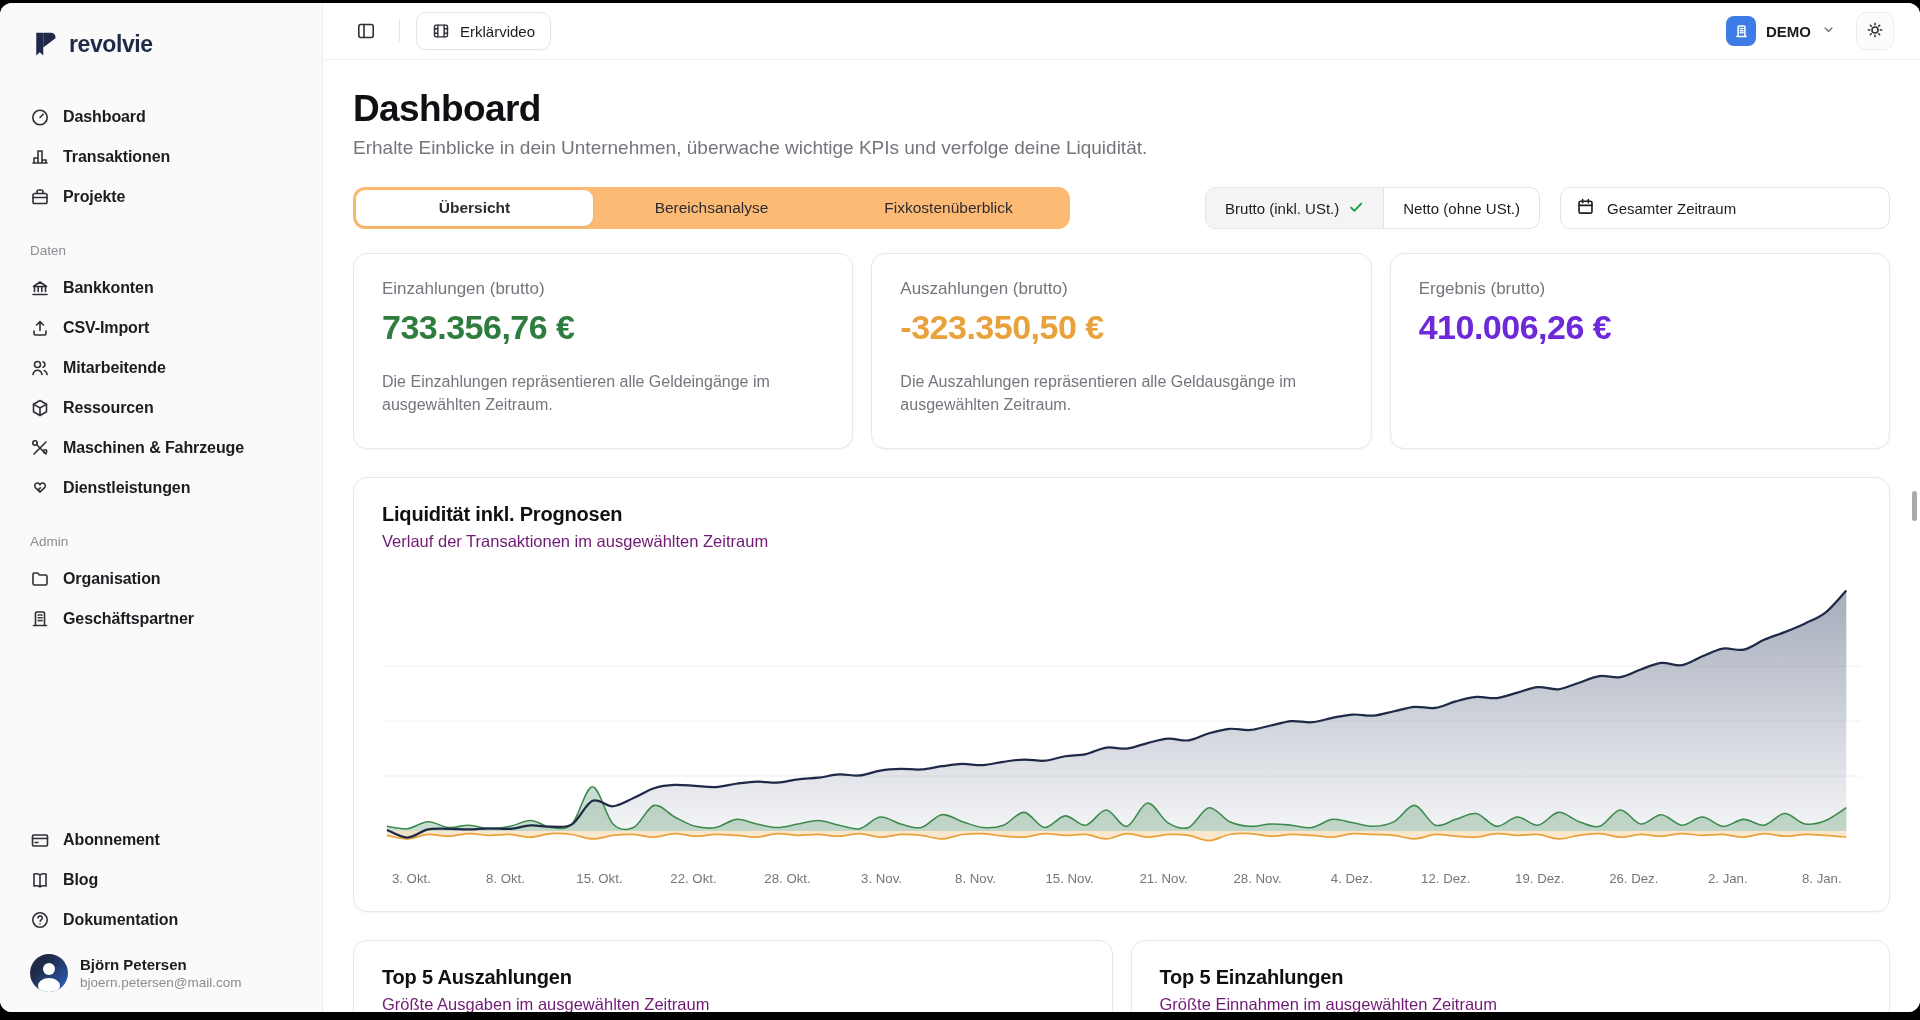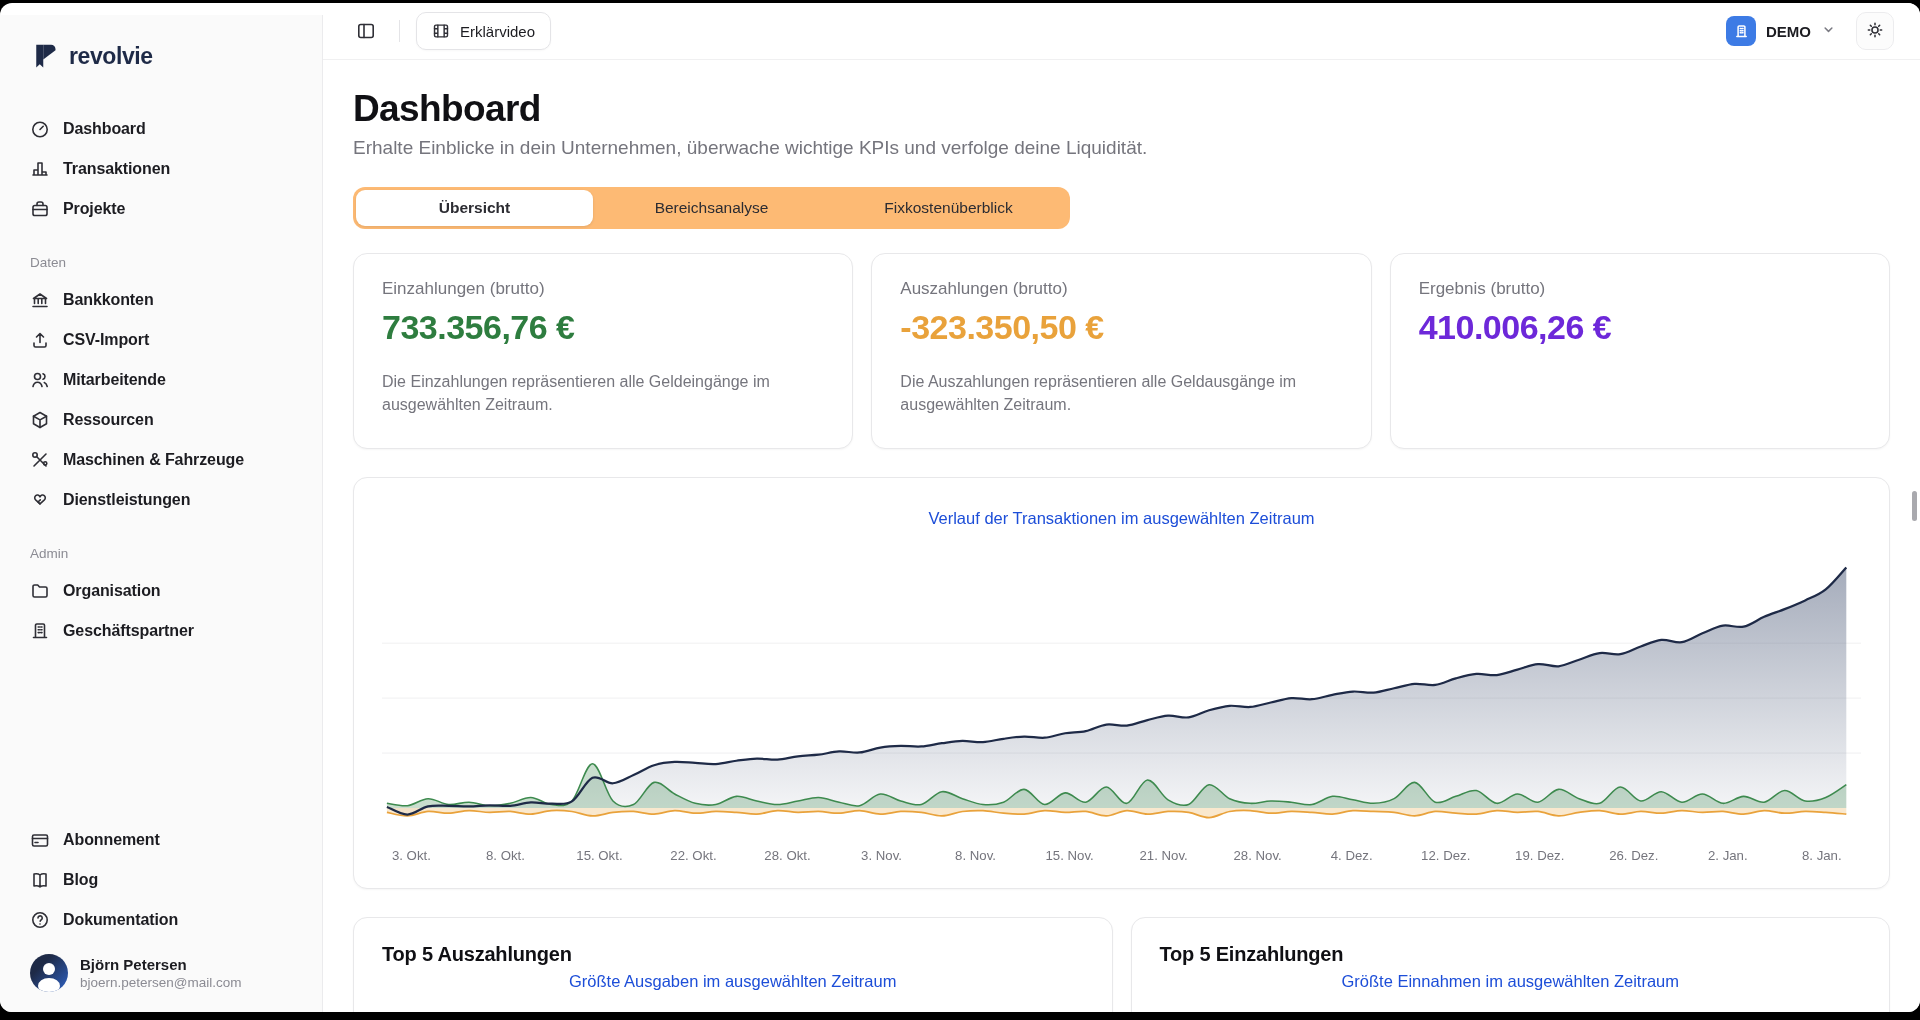--- a/index.html
+++ b/index.html
@@ -1,20 +1,20 @@
 <!DOCTYPE html>
 <html lang="de"><head>
 <meta charset="utf-8">
 <style>
   * { margin:0; padding:0; box-sizing:border-box; }
   html,body { width:1920px; height:1020px; background:#000; font-family:"Liberation Sans", sans-serif; overflow:hidden; }
   .app { position:absolute; top:3px; left:0; right:0; bottom:8px; background:#fff; border-radius:12px; overflow:hidden; }
 
   
-  .sidebar { position:absolute; top:12px; left:0; bottom:0; width:323px; background:#fafafa; border-right:1px solid #ebebed; display:flex; flex-direction:column; padding:26px 2px 20px 0; }
+  .sidebar { position:absolute; top:0; left:0; bottom:0; width:323px; background:#fafafa; border-right:1px solid #ebebed; display:flex; flex-direction:column; padding:26px 2px 20px 0; }
   .brand { display:flex; align-items:center; gap:9px; padding:0 30px; margin-bottom:38px; }
   .brand-name { font-size:23px; font-weight:700; color:#1e2a47; letter-spacing:-0.4px; }
   .nav { display:flex; flex-direction:column; }
   .nav-section-header { font-size:13.5px; color:#8b8b93; padding:0 30px; margin:26px 0 10px 0; font-weight:500; }
   .nav-item { display:flex; align-items:center; gap:13px; height:40px; padding:0 30px; cursor:pointer; }
   .nav-label { font-size:16px; font-weight:600; color:#1c1c21; letter-spacing:-0.1px; }
   .spacer { flex:1; }
   .ic { width:20px; height:20px; flex:0 0 20px; display:flex; align-items:center; justify-content:center; }
   .ic svg { width:20px; height:20px; stroke:#2f2f36; stroke-width:1.6; fill:none; stroke-linecap:round; stroke-linejoin:round; }
   .user-row { display:flex; align-items:center; gap:12px; padding:14px 30px 0 30px; }
@@ -58,21 +58,21 @@
 
   .kpi-row { display:grid; grid-template-columns:1fr 1fr 1fr; gap:18px; margin-top:24px; }
   .card { background:#fff; border:1px solid #e8e8ea; border-radius:14px; box-shadow:0 1px 2px rgba(0,0,0,.04); }
   .kpi-card { padding:25px 28px; height:196px; }
   .kpi-label { font-size:17px; color:#75757d; }
   .kpi-value { font-size:34px; font-weight:700; letter-spacing:-0.5px; margin-top:9px; }
   .kpi-desc { font-size:16px; color:#75757d; line-height:1.45; margin-top:23px; max-width:430px; }
 
   .chart-card { margin-top:28px; padding:25px 28px 14px 28px; }
   .chart-title { font-size:20px; font-weight:700; color:#101014; letter-spacing:-0.2px; }
-  .chart-subtitle { font-size:16.5px; color:#1d4ed8; margin-top:6px;text-align:center; }
+  .chart-subtitle { font-size:16.5px; color:#701a75; margin-top:6px; }
   .chart-wrap { margin-top:16px; }
   .chart-wrap svg { width:100%; height:330px; display:block; }
   .tick-text { font-size:13.5px; fill:#75757d; }
 
   .bottom-row { display:grid; grid-template-columns:1fr 1fr; gap:18px; margin-top:28px; }
   .bottom-card { padding:25px 28px; height:120px; }
 
   .scroll-thumb { position:absolute; right:3px; top:488px; width:5px; height:30px; border-radius:3px; background:#a9a9ae; }
 </style>
 </head>
@@ -280,40 +280,61 @@
     <div class="content">
       <h1 class="page-title">Dashboard</h1>
       <div class="page-subtitle">Erhalte Einblicke in dein Unternehmen, überwache wichtige KPIs und verfolge deine Liquidität.</div>
 
       <div class="controls-row">
         <div class="tabs">
           <div class="tab active">Übersicht</div>
           <div class="tab">Bereichsanalyse</div>
           <div class="tab">Fixkostenüberblick</div>
         </div>
+        <div class="controls-right">
+          <div class="vat-toggle">
+            <div class="vat-seg active">
+              <span>Brutto (inkl. USt.)</span>
+              <span class="check"><svg viewBox="0 0 20 20">
+                    <path d="M4 10.8l4 4L16.5 5.8"></path>
+                  </svg></span>
+            </div>
+            <div class="vat-seg">
+              <span>Netto (ohne USt.)</span>
+            </div>
+          </div>
+          <button class="daterange-btn">
+            <span><svg viewBox="0 0 20 20" style="width:19px;height:19px;stroke:#1c1c21;stroke-width:1.7;fill:none;stroke-linecap:round;stroke-linejoin:round">
+                  <rect x="3.2" y="4.5" width="13.6" height="12.5" rx="1.6"></rect>
+                  <path d="M7 2.8v3.2M13 2.8v3.2M3.2 8.8h13.6"></path>
+                </svg></span>
+            <span>Gesamter Zeitraum</span>
+          </button>
+        </div>
       </div>
 
       <div class="kpi-row">
         <div class="card kpi-card">
           <div class="kpi-label">Einzahlungen (brutto)</div>
           <div class="kpi-value" style="color: rgb(46, 125, 63);">733.356,76 €</div>
           <div class="kpi-desc">Die Einzahlungen repräsentieren alle Geldeingänge im ausgewählten Zeitraum.</div>
         </div>
         <div class="card kpi-card">
           <div class="kpi-label">Auszahlungen (brutto)</div>
           <div class="kpi-value" style="color: rgb(233, 162, 59);">-323.350,50 €</div>
           <div class="kpi-desc">Die Auszahlungen repräsentieren alle Geldausgänge im ausgewählten Zeitraum.</div>
         </div>
         <div class="card kpi-card">
           <div class="kpi-label">Ergebnis (brutto)</div>
           <div class="kpi-value" style="color: #6d28d9;">410.006,26 €</div>
         </div>
       </div>
 
       <div class="card chart-card">
+        <div class="chart-title">Liquidität inkl. Prognosen</div>
         <div class="chart-subtitle">Verlauf der Transaktionen im ausgewählten Zeitraum</div>
         <div class="chart-wrap">
           <svg id="liq-chart" viewBox="0 0 1510 340" preserveAspectRatio="none">
               <defs>
                 <linearGradient id="liqGrad" x1="0" y1="0" x2="0" y2="1">
                   <stop offset="0" stop-color="#64708a" stop-opacity="0.58"></stop>
                   <stop offset="1" stop-color="#64708a" stop-opacity="0.06"></stop>
                 </linearGradient>
               </defs>
               <line x1="0" y1="215.4" x2="1510" y2="215.4" stroke="#f0f0f1" stroke-width="1"></line>

